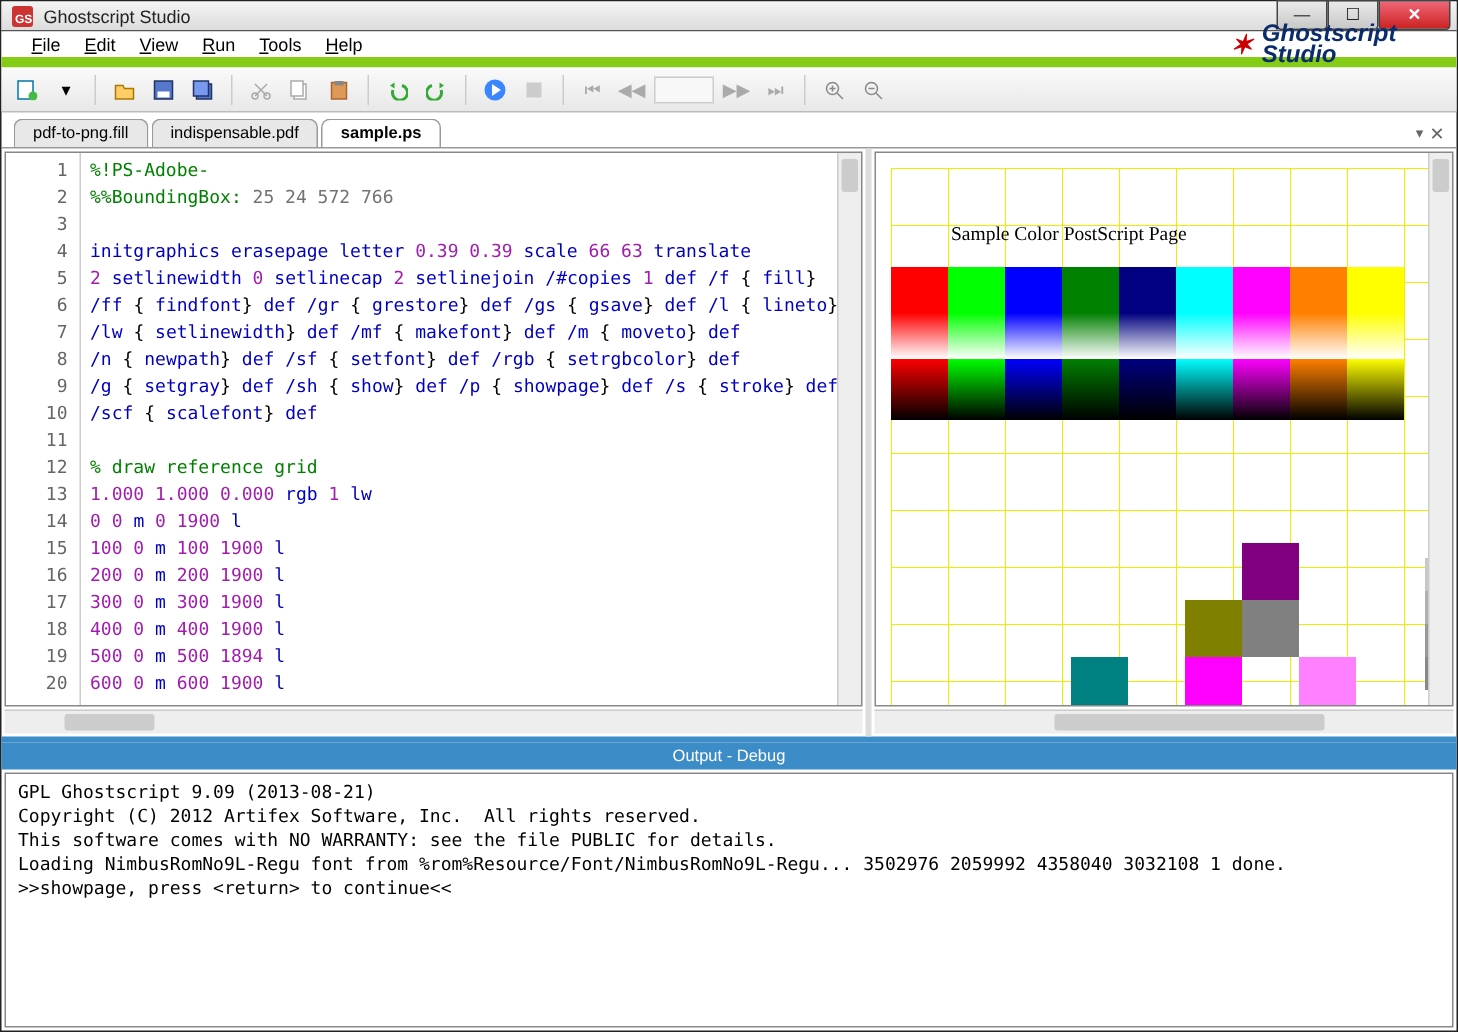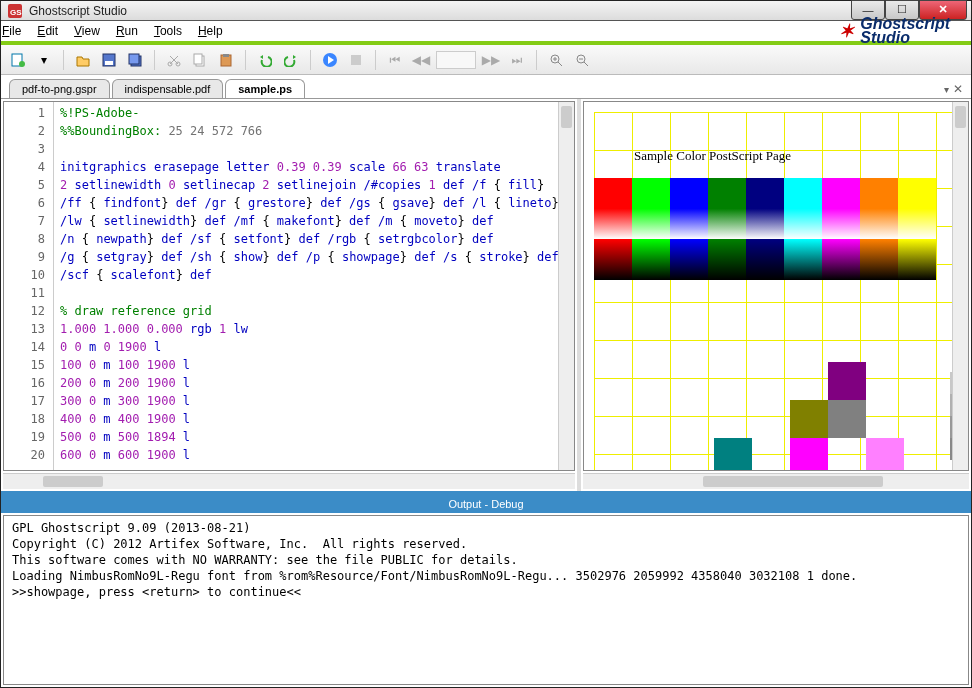--- a/index.html
+++ b/index.html
@@ -4,21 +4,21 @@
 <style>
 * { box-sizing: border-box; margin: 0; padding: 0; }
 body { font-family: "Segoe UI", Tahoma, sans-serif; font-size: 12px; background: #000; width: 972px; height: 688px; overflow: hidden; }
 .window { width: 972px; height: 688px; background: #fff; display: flex; flex-direction: column; border: 1px solid #222; }
 .titlebar { height: 20px; background: linear-gradient(#f4f4f4,#dcdcdc); display: flex; align-items: center; border-bottom: 1px solid #555; }
 .titlebar .icon { width: 16px; height: 16px; margin: 0 6px; }
 .titlebar .title { flex: 1; font-size: 12px; color: #222; }
 .winbtns { display: flex; }
 .winbtn { width: 34px; height: 20px; margin-top:-2px; border: 1px solid #444; background: linear-gradient(#eaeaea,#c8c8c8); border-radius: 0 0 3px 3px; display:flex; align-items:center; justify-content:center; font-size:11px; color:#222; }
 .winbtn.close { width: 48px; background: linear-gradient(#e67,#c22); color:#fff; font-weight:bold; margin-right:4px; }
-.menubar { height: 24px; display: flex; align-items: center; padding: 0 1px; border-bottom: 4px solid #84cc16; background:#fff; gap: 16px; }
+.menubar { height: 24px; display: flex; align-items: center; padding: 0 20px; border-bottom: 7px solid #84cc16; background:#fff; gap: 16px; }
 .menubar .logo { margin-left:auto; font-weight:bold; font-style:italic; color:#0a2c6b; font-size:16px; display:flex; align-items:center; gap:6px; padding-right: 20px; }
 .menubar .logo .mark { color:#c00; font-size:18px; }
 .menuitem { color:#000; }
 .menuitem u { text-decoration: underline; }
 .toolbar { height: 30px; background: linear-gradient(#fafafa,#e8e8e8); border-bottom: 1px solid #bbb; display:flex; align-items:center; padding: 0 6px; gap:4px; }
 .tbtn { width: 22px; height: 22px; border: 1px solid transparent; border-radius:3px; display:flex; align-items:center; justify-content:center; }
 .sep { width:1px; height:20px; background:#ccc; margin:0 4px; }
 .tabbar { height: 24px; display:flex; align-items:flex-end; padding: 4px 8px 0 8px; border-bottom: 1px solid #999; }
 .tab { padding: 3px 12px; border: 1px solid #999; border-bottom:none; border-radius: 6px 6px 0 0; background:#e8e8e8; margin-right:2px; font-size:11px; }
 .tab.active { background:#fff; font-weight:bold; }
@@ -182,21 +182,21 @@
     <div class="tbtn">
         <svg width="14" height="14">
           <circle cx="6" cy="6" r="4" fill="none" stroke="#888"></circle>
           <line x1="9" y1="9" x2="13" y2="13" stroke="#888"></line>
           <line x1="4" y1="6" x2="8" y2="6" stroke="#888"></line>
         </svg>
       </div>
   </div>
 
   <div class="tabbar">
-    <div class="tab">pdf-to-png.gspr</div>
+    <div class="tab">pdf-to-png.fill</div>
     <div class="tab">indispensable.pdf</div>
     <div class="tab active">sample.ps</div>
     <div class="tabclose">
       <span style="font-size:10px;color:#666">▾</span>
       <span style="font-size:12px;color:#666">✕</span>
     </div>
   </div>
 
   <div class="main">
     <div class="editor">

